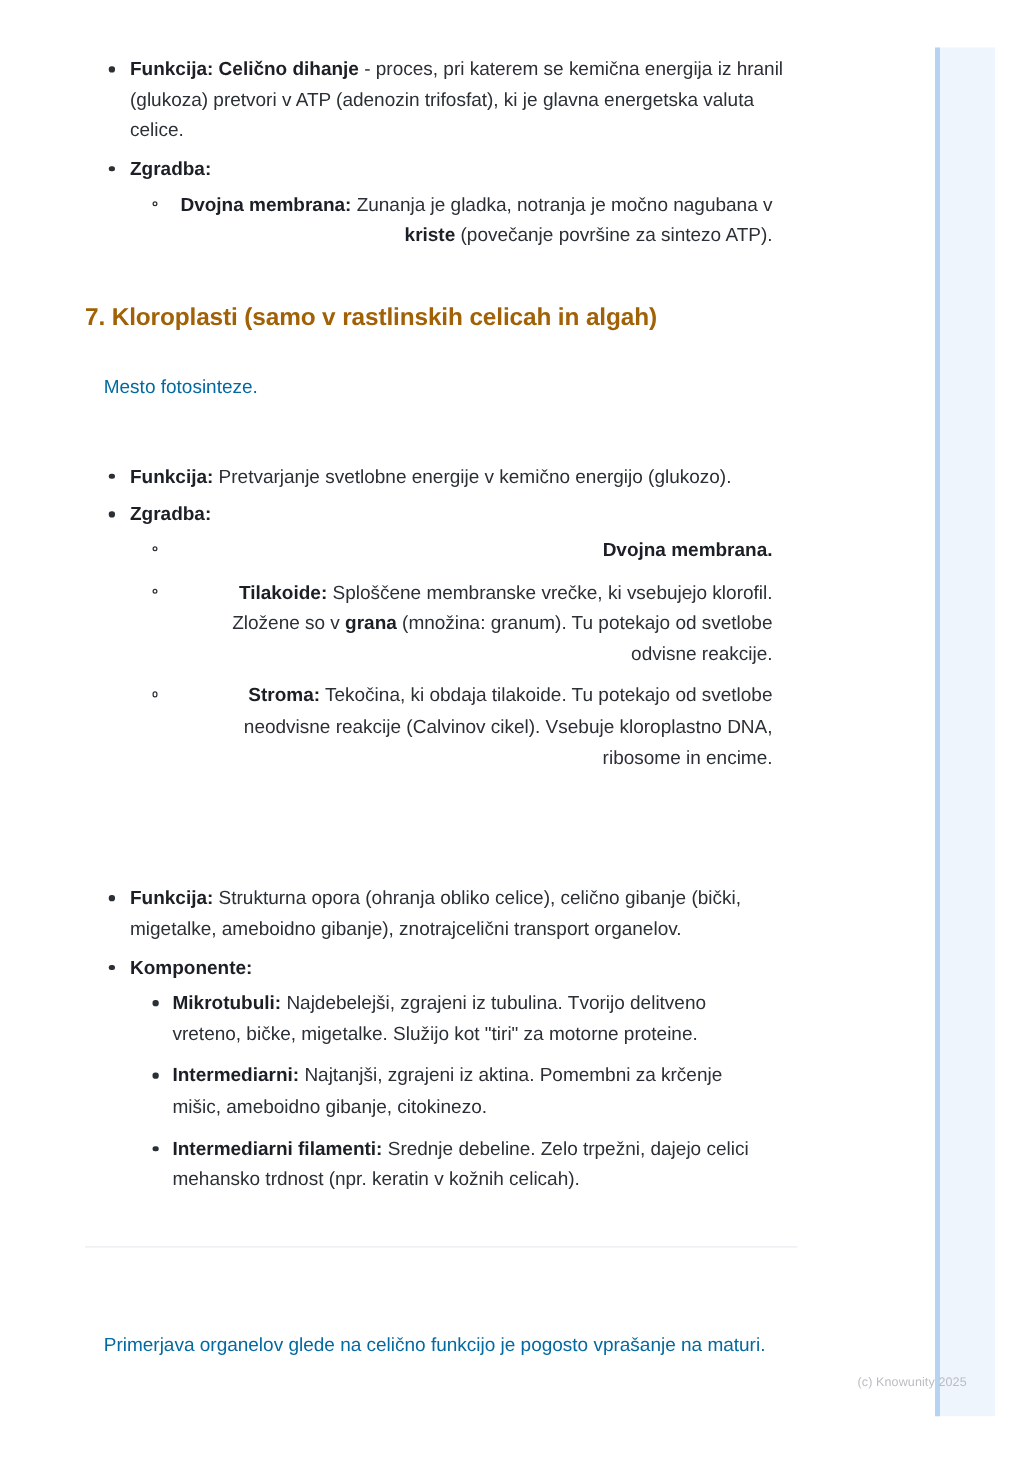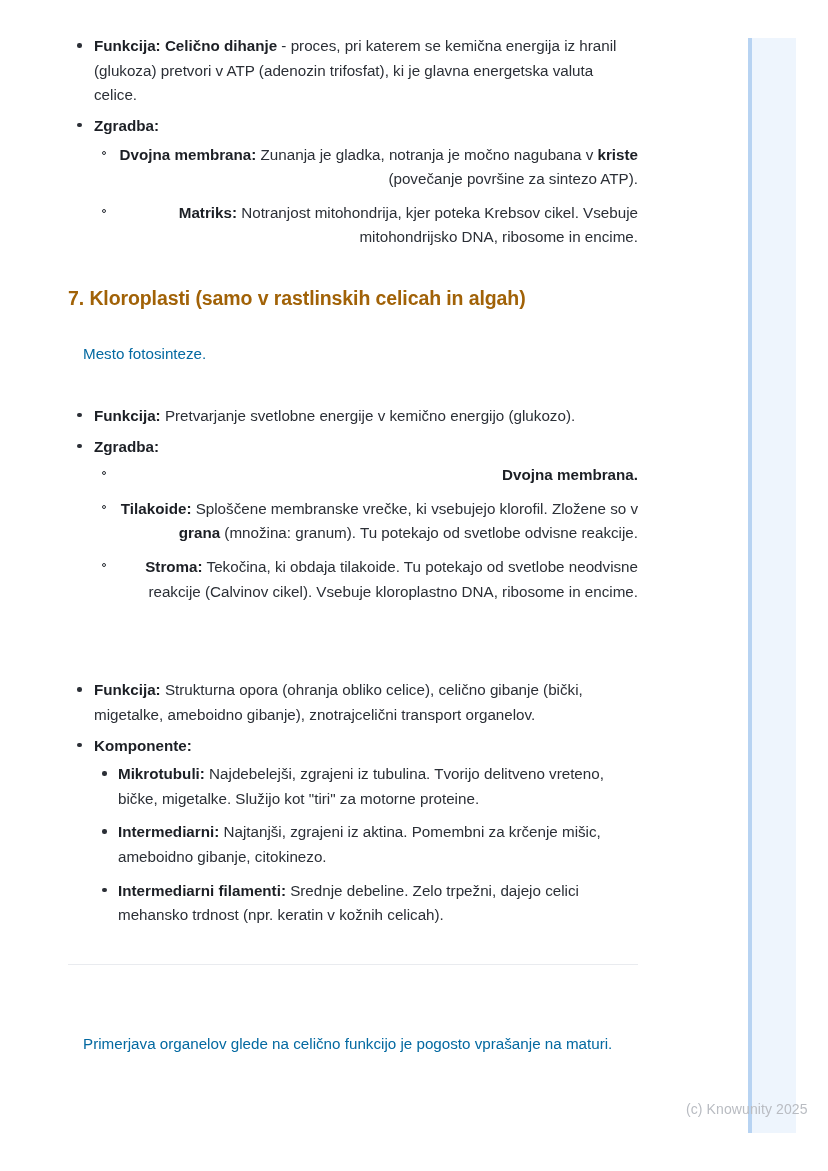--- a/index.html
+++ b/index.html
@@ -56,21 +56,21 @@
     font-size: 15.2px;
     line-height: 1.62;
     margin: 15px;
   }
   .para-justified {
     text-align: justify;
   }
 
   
   ul {
-    margin: 0;
+    margin: 10px;
     padding: 0;
     list-style: none;
   }
   li {
     position: relative;
     color: #2b2f36;
     font-size: 15.2px;
     line-height: 1.62;
   }
 
@@ -169,21 +169,21 @@
     width: 4px;
     height: 1095px;
     background: #b7d3f2;
   }
 
   
   .watermark {
     position: absolute;
     left: 686px;
     top: 1101px;
-    font-size: 14px;
+    font-size: 10px;
     color: #b9bcc2;
     letter-spacing: 0.1px;
     white-space: nowrap;
     font-family: "Liberation Sans", sans-serif;
   }
 </style>
 </head>
 <body>
 
 <div class="page">
@@ -193,23 +193,20 @@
     <ul class="lvl1">
       <li>
         <b class="b">Funkcija: Celično dihanje</b><span> - proces, pri katerem se kemična energija iz hranil (glukoza) pretvori v ATP (adenozin trifosfat), ki je glavna energetska valuta celice.</span>
       </li>
       <li>
         <b class="b">Zgradba:</b>
         <ul class="lvl2">
           <li>
             <b class="b">Dvojna membrana:</b><span> Zunanja je gladka, notranja je močno nagubana v </span><b class="b">kriste</b><span> (povečanje površine za sintezo ATP).</span>
           </li>
-          <li>
-            <b class="b">Matriks:</b><span> Notranjost mitohondrija, kjer poteka Krebsov cikel. Vsebuje mitohondrijsko DNA, ribosome in encime.</span>
-          </li>
         </ul>
       </li>
     </ul>
 
     <div class="gap-xl"></div>
 
     <h2 class="h-section">7. Kloroplasti (samo v rastlinskih celicah in algah)</h2>
 
     <div class="gap-md"></div>
 

